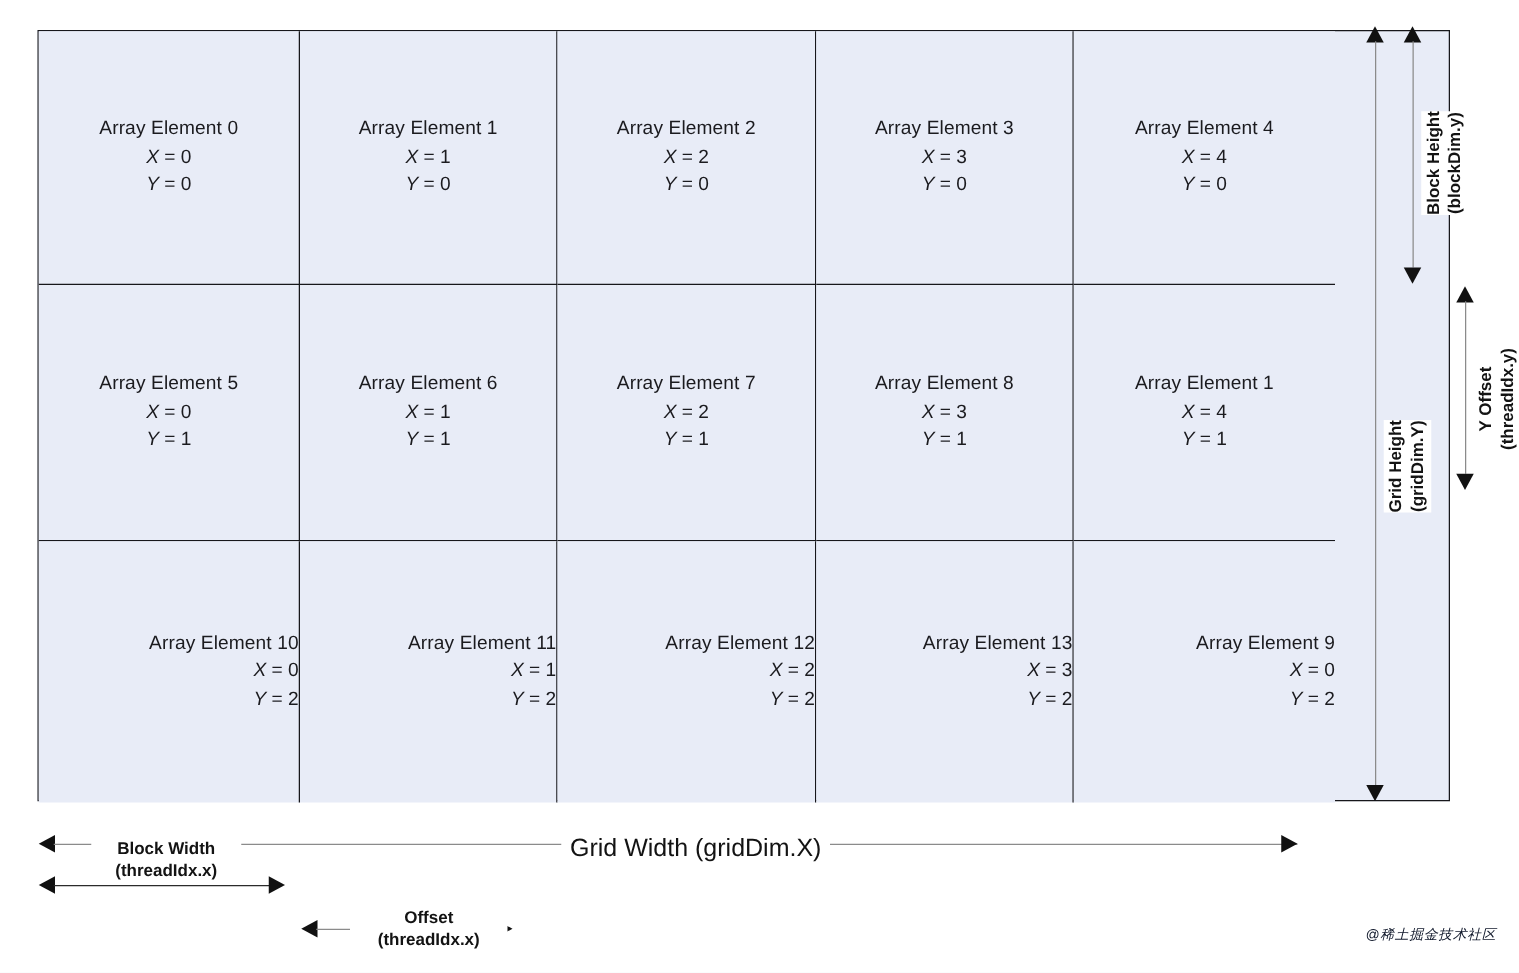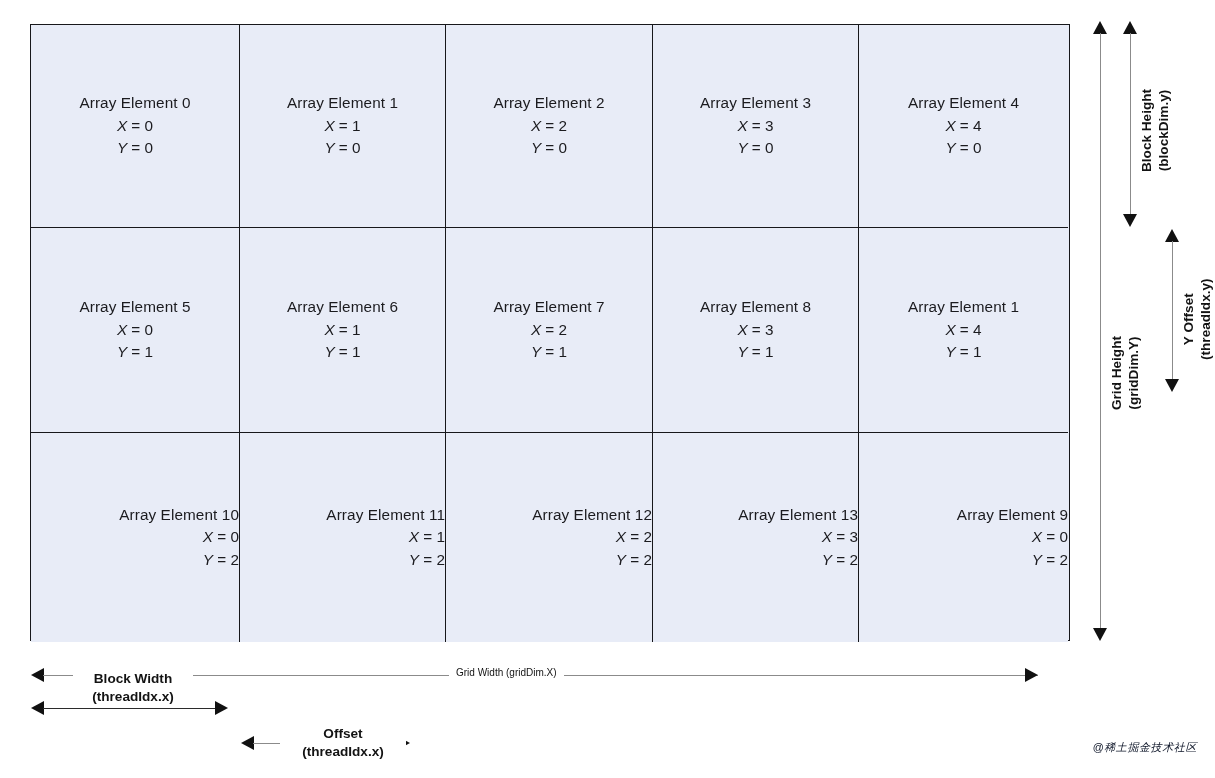--- a/index.html
+++ b/index.html
@@ -17,21 +17,21 @@
     height: 778px;
     overflow: hidden;
     background: #ffffff;
   }
 
   
   #grid {
     position: absolute;
     left: 30px;
     top: 24px;
-    width: 1040px;
+    width: 1130px;
     height: 617px;
     display: grid;
     grid-template-columns: 209px 206px 207px 206px 209px;
     grid-template-rows: 203px 205px 209px;
     border: 1.6px solid #17171b;
     box-sizing: border-box;
     background: #e8ecf7;
   }
   .cell {
     position: relative;
@@ -119,21 +119,21 @@
     font-size: 13.6px;
     font-weight: bold;
     line-height: 1.3;
     text-align: center;
     white-space: nowrap;
     color: #131313;
     background: #ffffff;
   }
 
   #grid-width-caption {
-    font-size: 10px;
+    font-size: 20px;
     font-weight: normal;
     padding: 0 7px;
   }
 
   
   #watermark {
     position: absolute;
     right: 18px;
     bottom: 23px;
     font-size: 11px;

